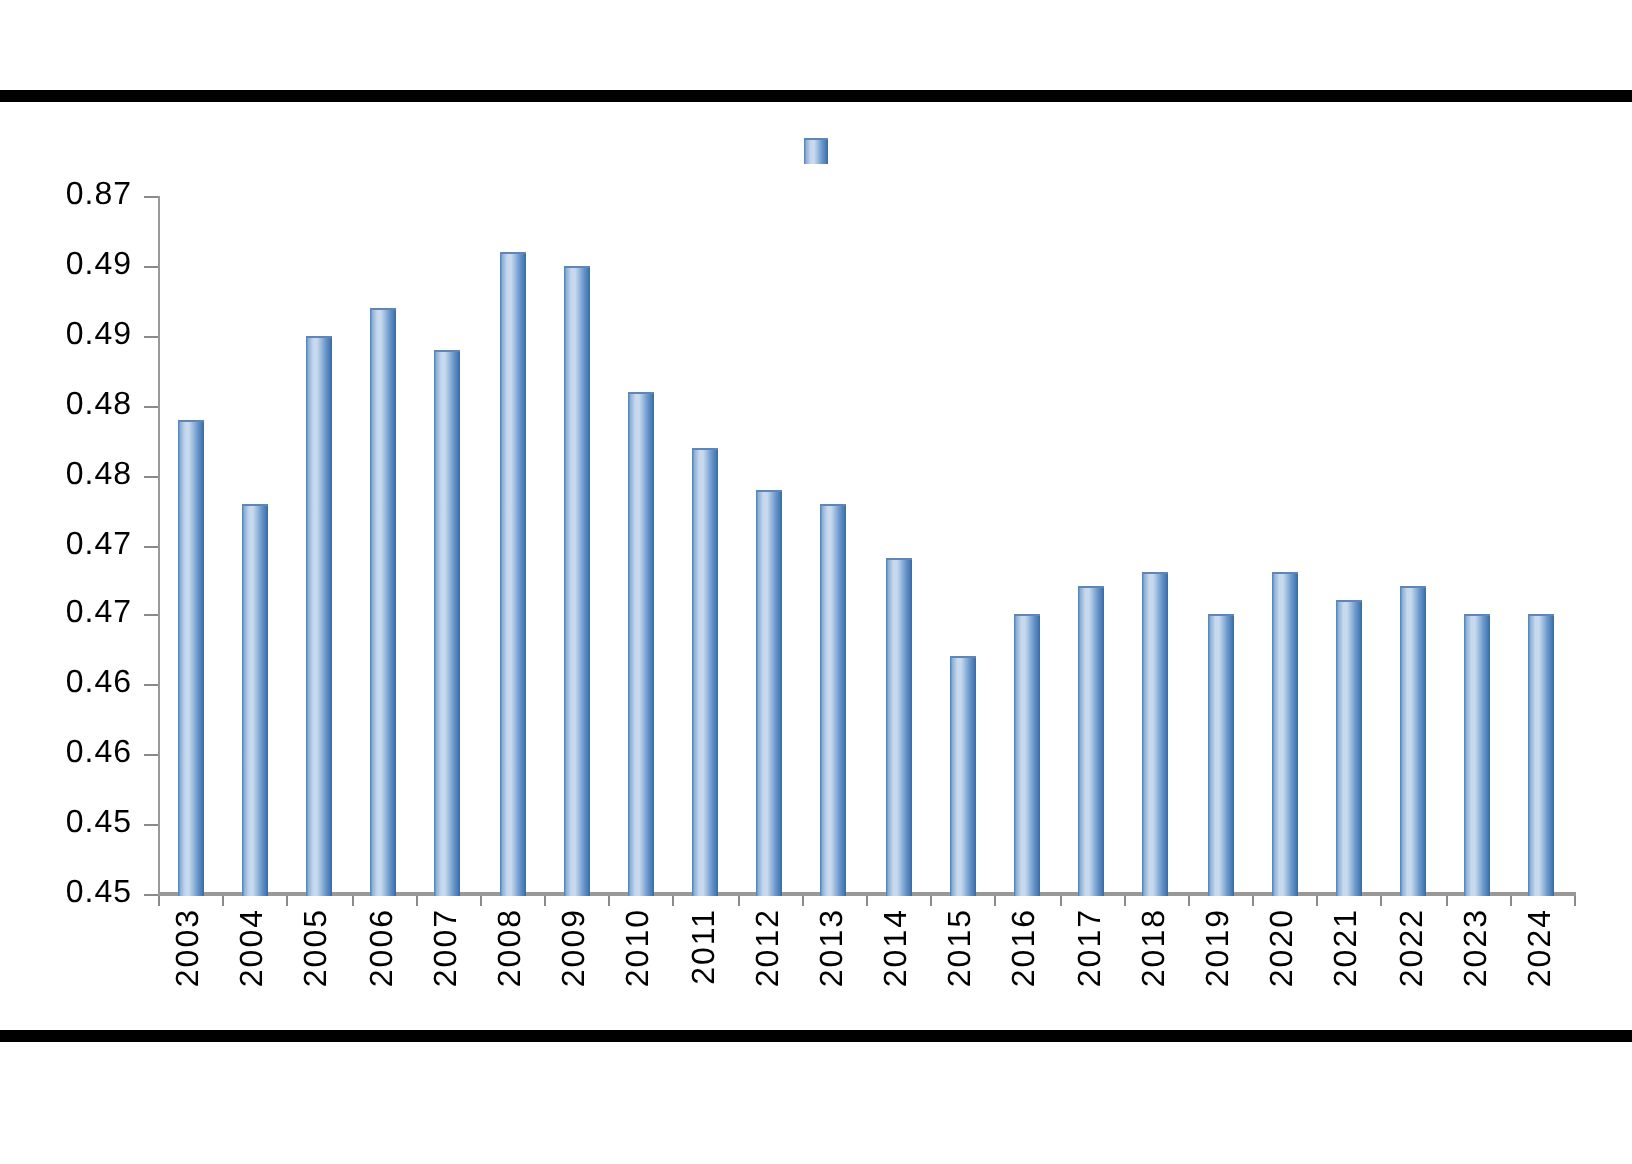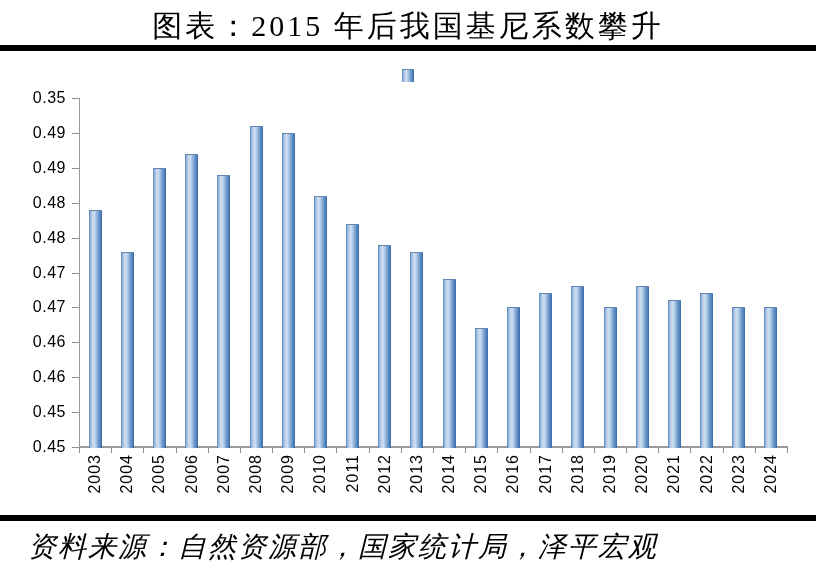--- a/index.html
+++ b/index.html
@@ -39,33 +39,32 @@
 
   .source{position:absolute;top:528px;left:28px;width:780px;
     font-family:"Liberation Serif",serif;font-style:italic;font-size:28px;
     letter-spacing:2px;white-space:nowrap;}
 </style>
 </head>
 <body>
 
 <div class="page">
 
-  <div class="fig-title">图表：2015 年后我国基尼系数攀升</div>
 
   <div class="rule rule-top"></div>
 
   <div class="legend">
     <span class="legend-marker grad"></span>
   </div>
 
   <div class="plot-layer" id="plot">
       <div class="axis-line" style="left: 79px; top: 98px; width: 1px; height: 351px; background: rgb(153, 153, 153);"></div>
       <div class="axis-line" style="left: 79px; top: 446px; width: 709px; height: 2px; background: rgb(153, 153, 153);"></div>
       <div class="tick" style="left: 72px; top: 98px; width: 7px; height: 1px;"></div>
-      <div class="ylab" style="left: 16px; top: 88px;">0.35</div>
+      <div class="ylab" style="left: 16px; top: 88px;">0.87</div>
       <div class="tick" style="left: 72px; top: 133px; width: 7px; height: 1px;"></div>
       <div class="ylab" style="left: 16px; top: 123px;">0.49</div>
       <div class="tick" style="left: 72px; top: 168px; width: 7px; height: 1px;"></div>
       <div class="ylab" style="left: 16px; top: 158px;">0.49</div>
       <div class="tick" style="left: 72px; top: 203px; width: 7px; height: 1px;"></div>
       <div class="ylab" style="left: 16px; top: 193px;">0.48</div>
       <div class="tick" style="left: 72px; top: 238px; width: 7px; height: 1px;"></div>
       <div class="ylab" style="left: 16px; top: 228px;">0.48</div>
       <div class="tick" style="left: 72px; top: 273px; width: 7px; height: 1px;"></div>
       <div class="ylab" style="left: 16px; top: 263px;">0.47</div>
@@ -143,15 +142,14 @@
       <div class="bar grad" style="left: 700px; top: 293px; height: 154px;"></div>
       <div class="xlab" style="left: 698px; top: 454px;"><span>2022</span></div>
       <div class="bar grad" style="left: 732px; top: 307px; height: 140px;"></div>
       <div class="xlab" style="left: 730px; top: 454px;"><span>2023</span></div>
       <div class="bar grad" style="left: 764px; top: 307px; height: 140px;"></div>
       <div class="xlab" style="left: 762px; top: 454px;"><span>2024</span></div>
     </div>
 
   <div class="rule rule-bottom"></div>
 
-  <div class="source">资料来源：自然资源部，国家统计局，泽平宏观</div>
 
 </div>
 
 </body></html>

